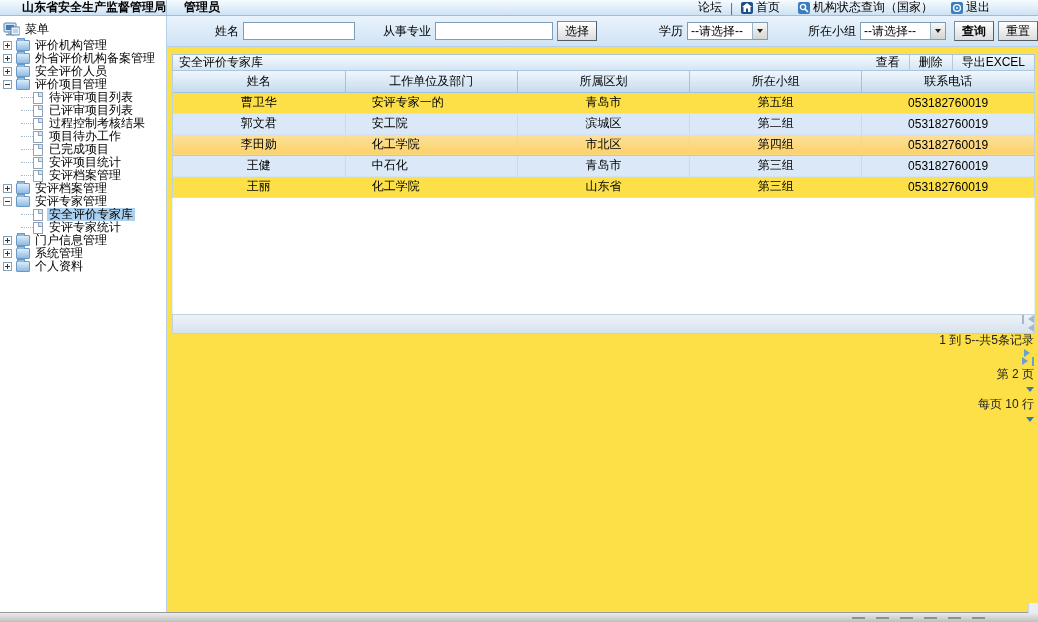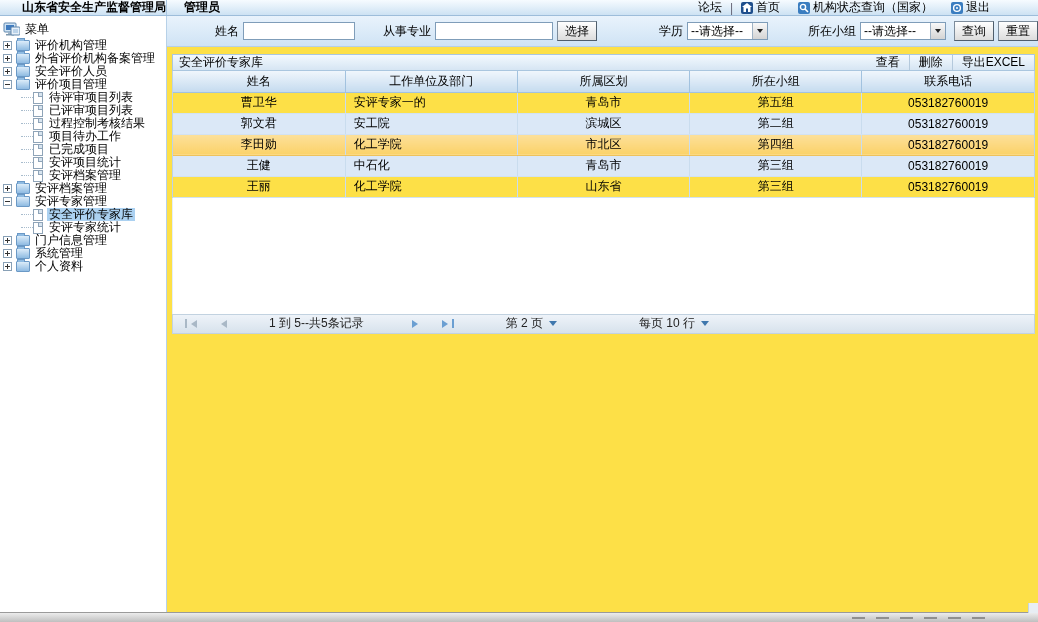--- a/index.html
+++ b/index.html
@@ -53,27 +53,27 @@
   .panel-head .ptitle { margin-left:6px; }
   .panel-actions { margin-left:auto; display:flex; height:100%; align-items:center; }
   .panel-actions .action { padding:0 9px; border-left:1px solid #b4c9dc; cursor:pointer; line-height:15px; }
   .panel-actions .action:first-child { border-left:none; }
 
   .grid { border-left:1px solid #bcd2e8; border-right:1px solid #bcd2e8; }
   table.grid-t { width:100%; border-collapse:collapse; table-layout:fixed; }
   .grid-t th { height:21px; font-weight:normal; background:linear-gradient(#f0f6fc,#c5dbef); border-right:1px solid #a2c2df; border-bottom:1px solid #a2c2df; text-align:center; overflow:hidden; }
   .grid-t th:last-child, .grid-t td:last-child { border-right:none; }
   .grid-t td { height:21px; border-right:1px solid #c9dcee; border-bottom:1px solid #d2e2f2; text-align:center; overflow:hidden; padding:0 4px; }
-  .grid-t td.al { text-align:left; padding-left:8px; }
+  .grid-t td.al { text-align:left; padding-left:26px; }
   tr.alt td { background:#dbe8f7; }
   tr.selrow td { background:linear-gradient(#fce09b,#fbd269); border-bottom:1px solid #eec25c; border-top:1px solid #f6d481; }
   .grid-filler { height:116px; background:#fff; border-left:1px solid #e4eef7; border-right:1px solid #e4eef7; }
 
   
-  .pgbar { height:20px; background:linear-gradient(#eef3f9,#d7e2ec); border:1px solid #c2d2e0; display:flex; align-items:center; color:#222; }
+  .pgbar { height:20px; background:linear-gradient(#eef3f9,#d7e2ec); border:1px solid #c2d2e0; display:flex; align-items:flex-end; color:#222;flex-direction:column; }
   .pg-ic { display:inline-flex; align-items:center; cursor:pointer; flex:none; }
   .tri-l { width:0; height:0; border:4px solid transparent; border-right:6px solid currentColor; }
   .tri-r { width:0; height:0; border:4px solid transparent; border-left:6px solid currentColor; }
   .bar-v { width:2px; height:9px; background:currentColor; }
   .pg-gray { color:#a9b8c6; }
   .pg-blue { color:#6b9fd2; }
   .pg-dd { width:0; height:0; border:4px solid transparent; border-top:5px solid #3f77ad; margin:4px 0 0 6px; }
 
   
   #bottombar { height:10px; flex:none; background:linear-gradient(#ececec,#bfbfbf); border-top:1px solid #9a9a9a; position:relative; }
@@ -236,21 +236,21 @@
             <span class="tri-dn"></span>
           </span>
       </span>
       <span class="lbl" style="margin-left:40px;">所在小组</span>
       <span class="combo" style="width:130px;">
         <span>--请选择--</span>
         <span class="arrow-btn">
             <span class="tri-dn"></span>
           </span>
       </span>
-      <button class="btn" style="margin-left:8px;">查询</button>
+      <button class="btn" style="margin-left:8px;font-weight:bold;">查询</button>
       <button class="btn">重置</button>
     </div>
 
     <div id="panel">
       <div class="panel-head">
         <span class="ptitle">安全评价专家库</span>
         <span class="panel-actions" id="panel-actions">
             <span class="action">查看</span>
             <span class="action">删除</span>
             <span class="action">导出EXCEL</span>

